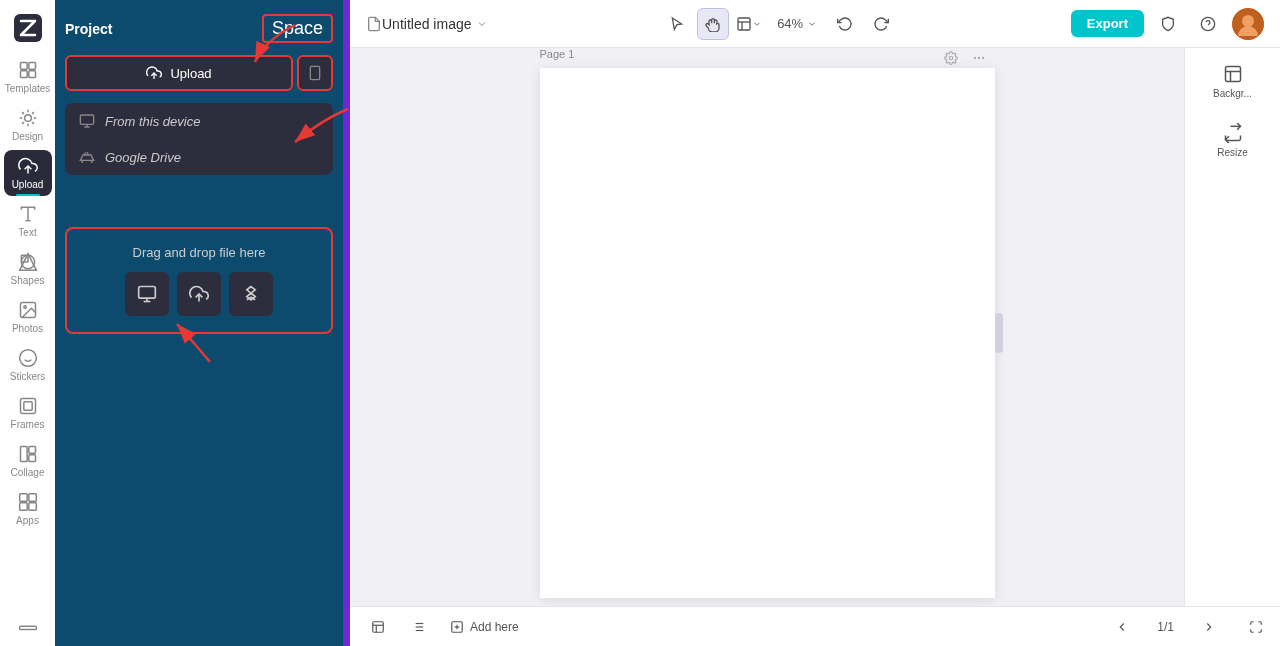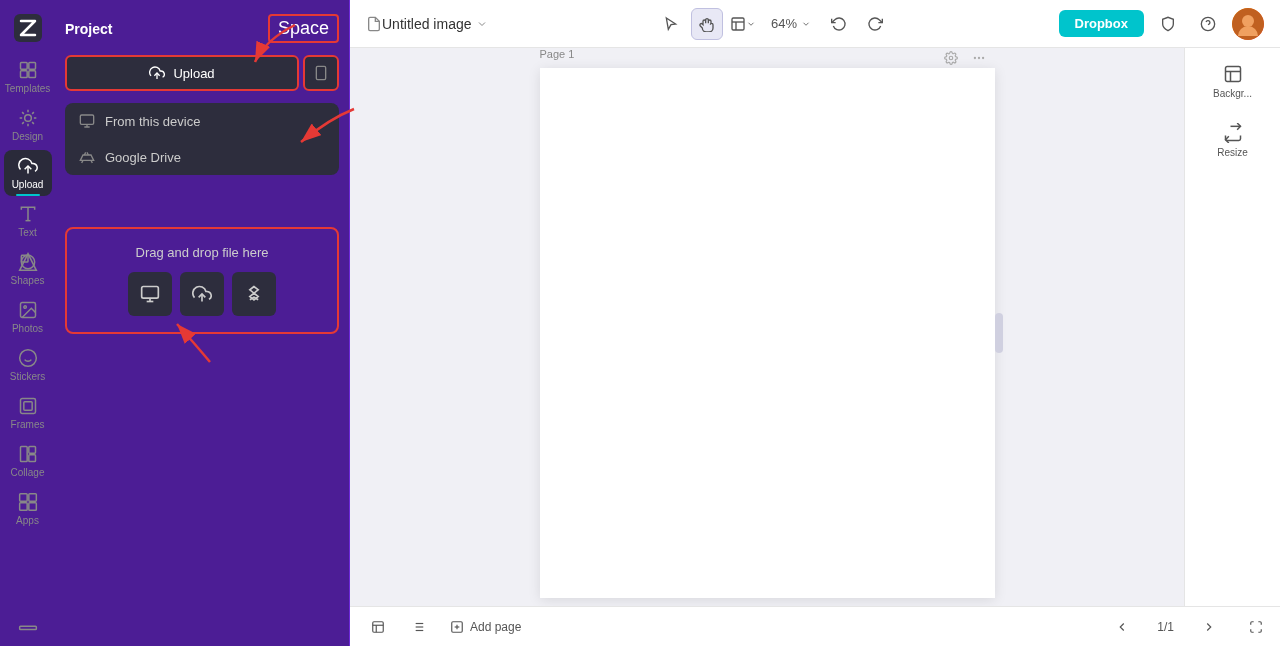--- a/index.html
+++ b/index.html
@@ -1,21 +1,21 @@
 <!DOCTYPE html>
 <html><head>
   <meta charset="utf-8">
   <style>
     * { box-sizing: border-box; margin: 0; padding: 0; }
     body { width: 1280px; height: 646px; overflow: hidden; font-family: -apple-system, BlinkMacSystemFont, 'Segoe UI', sans-serif; background: #1a1a2e; display: flex; }
 
     
     .icon-sidebar {
       width: 55px;
-      background: #4c1d95;
+      background: #ffffff;
       display: flex;
       flex-direction: column;
       align-items: center;
       padding: 8px 0;
       gap: 2px;
       z-index: 10;
     }
     .icon-sidebar-item {
       width: 48px;
       display: flex;
@@ -38,22 +38,22 @@
       height: 40px;
       display: flex;
       align-items: center;
       justify-content: center;
       margin-bottom: 4px;
     }
 
     
     .panel-sidebar {
       width: 295px;
-      background: #4c1d95;
-      border-right: 1px solid #6d28d9;
+      background: #0c4a6e;
+      border-right: 7px solid #6d28d9;
       display: flex;
       flex-direction: column;
       padding: 10px;
       gap: 8px;
     }
 
     .panel-header {
       display: flex;
       align-items: center;
       justify-content: space-between;
@@ -542,21 +542,21 @@
       <span>Upload</span>
     </button>
     <button class="upload-btn-secondary red-border">
       <svg width="16" height="16" viewBox="0 0 24 24" fill="none" stroke="currentColor" stroke-width="2">
         <rect x="5" y="2" width="14" height="20" rx="2" ry="2"></rect>
         <line x1="12" y1="18" x2="12.01" y2="18"></line>
       </svg>
     </button>
   </div>
 
-  <div style="position:relative;">
+  <div style="position:relative;font-style:italic;">
     <svg style="position:absolute; top:5px; right:-20px; z-index:20; pointer-events:none;" width="70" height="50">
       <defs>
         <marker id="arrowhead2" markerWidth="8" markerHeight="6" refX="8" refY="3" orient="auto">
           <polygon points="0 0, 8 3, 0 6" fill="#e53935"></polygon>
         </marker>
       </defs>
       <path d="M65 5 Q40 15 12 38" stroke="#e53935" stroke-width="2.5" fill="none" marker-end="url(#arrowhead2)"></path>
     </svg>
 
     <div class="dropdown-menu">
@@ -673,21 +673,21 @@
 
       <button class="tool-btn">
         <svg width="16" height="16" viewBox="0 0 24 24" fill="none" stroke="currentColor" stroke-width="2">
           <polyline points="23 4 23 10 17 10"></polyline>
           <path d="M20.49 15a9 9 0 11-2.12-9.36L23 10"></path>
         </svg>
       </button>
     </div>
 
     <div class="header-right">
-      <button class="export-btn">Dropbox</button>
+      <button class="export-btn">Export</button>
       <button class="tool-btn">
         <svg width="16" height="16" viewBox="0 0 24 24" fill="none" stroke="currentColor" stroke-width="2">
           <path d="M12 22s8-4 8-10V5l-8-3-8 3v7c0 6 8 10 8 10z"></path>
         </svg>
       </button>
       <button class="tool-btn">
         <svg width="16" height="16" viewBox="0 0 24 24" fill="none" stroke="currentColor" stroke-width="2">
           <circle cx="12" cy="12" r="10"></circle>
           <path d="M9.09 9a3 3 0 015.83 1c0 2-3 3-3 3"></path>
           <line x1="12" y1="17" x2="12.01" y2="17"></line>
@@ -766,21 +766,21 @@
           <line x1="3" y1="12" x2="3.01" y2="12"></line>
           <line x1="3" y1="18" x2="3.01" y2="18"></line>
         </svg>
       </button>
       <div class="add-page-btn">
         <svg width="14" height="14" viewBox="0 0 24 24" fill="none" stroke="currentColor" stroke-width="2">
           <rect x="3" y="3" width="18" height="18" rx="2"></rect>
           <line x1="12" y1="8" x2="12" y2="16"></line>
           <line x1="8" y1="12" x2="16" y2="12"></line>
         </svg>
-        <span>Add page</span>
+        <span>Add here</span>
       </div>
     </div>
 
     <div class="bottom-right">
       <div class="page-nav-btn">
         <svg width="14" height="14" viewBox="0 0 24 24" fill="none" stroke="currentColor" stroke-width="2">
           <polyline points="15 18 9 12 15 6"></polyline>
         </svg>
       </div>
       <span>1/1</span>

